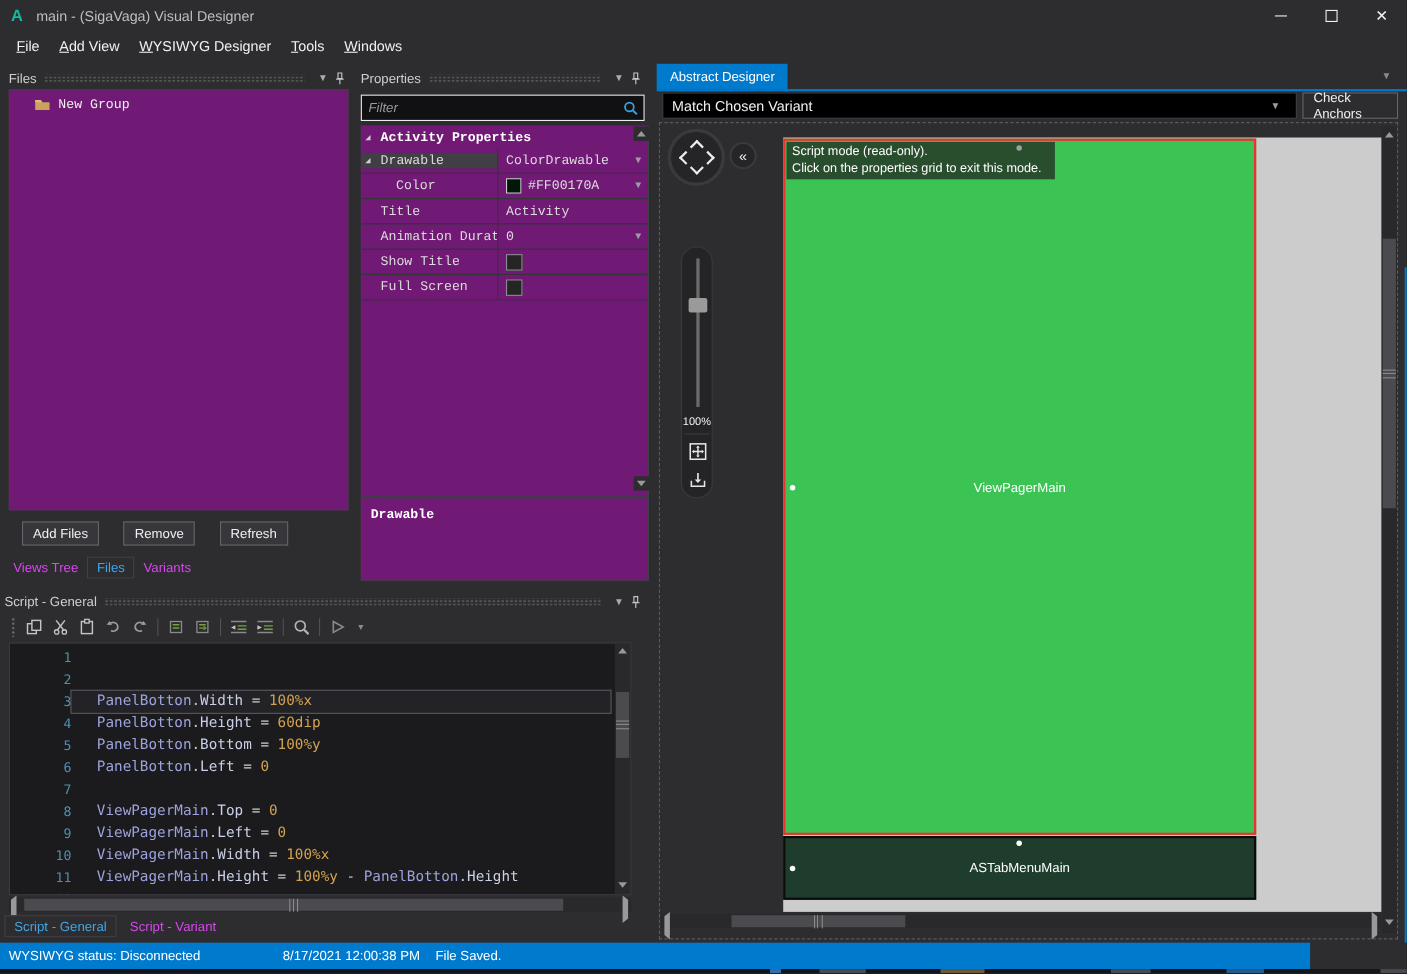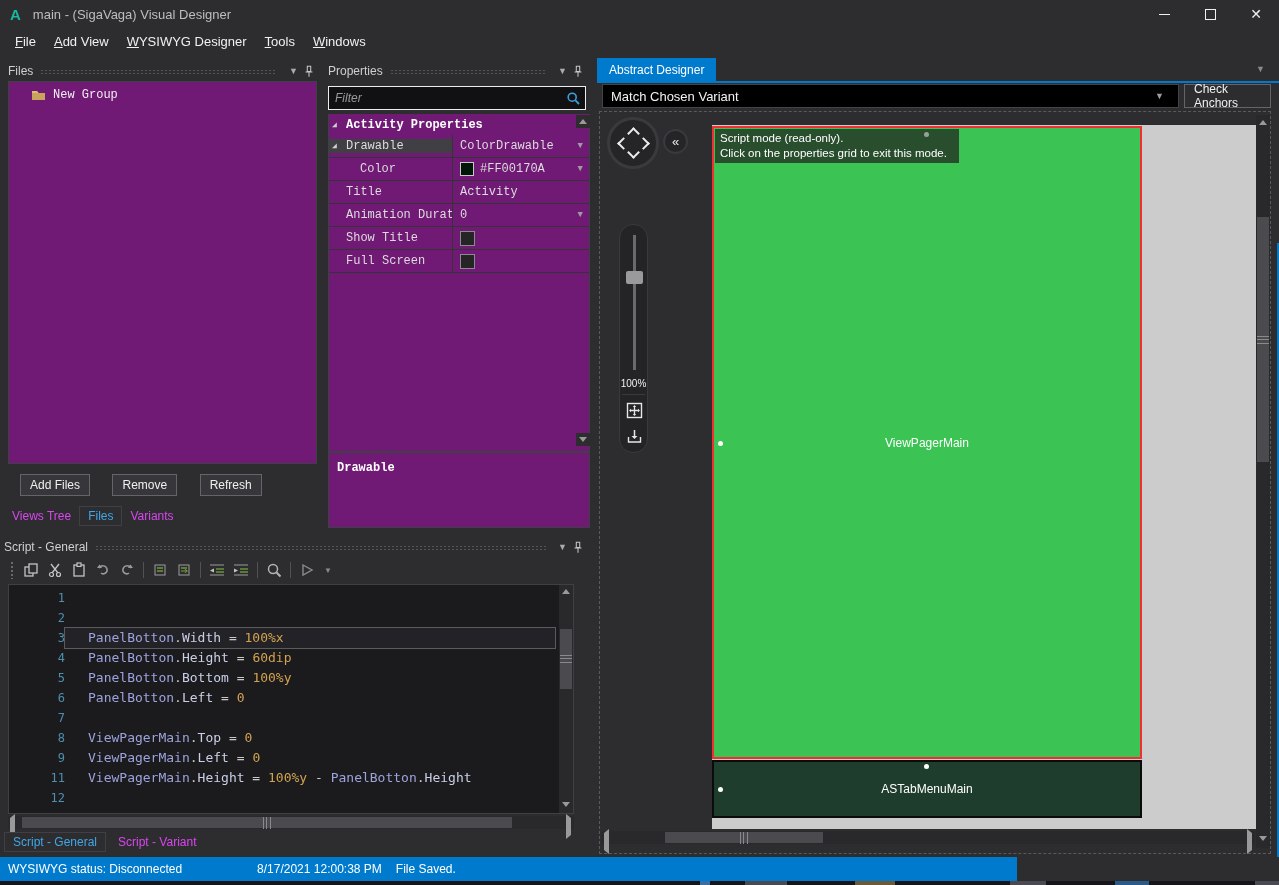--- a/index.html
+++ b/index.html
@@ -323,20 +323,21 @@
     <div style="padding-top:3px;">
         <div class="code-line"><span class="ln">1</span></div>
         <div class="code-line"><span class="ln">2</span><span class="lt"></span></div>
         <div class="code-line current"><span class="ln">3</span><span class="lt"><span class="tok-ident">PanelBotton</span><span class="tok-punct">.</span><span class="tok-member">Width</span><span class="tok-op"> = </span><span class="tok-num">100%x</span></span></div>
         <div class="code-line"><span class="ln">4</span><span class="lt"><span class="tok-ident">PanelBotton</span><span class="tok-punct">.</span><span class="tok-member">Height</span><span class="tok-op"> = </span><span class="tok-num">60dip</span></span></div>
         <div class="code-line"><span class="ln">5</span><span class="lt"><span class="tok-ident">PanelBotton</span><span class="tok-punct">.</span><span class="tok-member">Bottom</span><span class="tok-op"> = </span><span class="tok-num">100%y</span></span></div>
         <div class="code-line"><span class="ln">6</span><span class="lt"><span class="tok-ident">PanelBotton</span><span class="tok-punct">.</span><span class="tok-member">Left</span><span class="tok-op"> = </span><span class="tok-num">0</span></span></div>
         <div class="code-line"><span class="ln">7</span><span class="lt"></span></div>
         <div class="code-line"><span class="ln">8</span><span class="lt"><span class="tok-ident">ViewPagerMain</span><span class="tok-punct">.</span><span class="tok-member">Top</span><span class="tok-op"> = </span><span class="tok-num">0</span></span></div>
         <div class="code-line"><span class="ln">9</span><span class="lt"><span class="tok-ident">ViewPagerMain</span><span class="tok-punct">.</span><span class="tok-member">Left</span><span class="tok-op"> = </span><span class="tok-num">0</span></span></div>
+        <div class="code-line"><span class="ln">10</span><span class="lt"><span class="tok-ident">ViewPagerMain</span><span class="tok-punct">.</span><span class="tok-member">Width</span><span class="tok-op"> = </span><span class="tok-num">100%x</span></span></div>
         <div class="code-line"><span class="ln">11</span><span class="lt"><span class="tok-ident">ViewPagerMain</span><span class="tok-punct">.</span><span class="tok-member">Height</span><span class="tok-op"> = </span><span class="tok-num">100%y</span><span class="tok-op"> - </span><span class="tok-ident">PanelBotton</span><span class="tok-punct">.</span><span class="tok-member">Height</span></span></div>
         <div class="code-line"><span class="ln">12</span><span class="lt"></span></div>
       </div>
 
     <div class="abs sb-track" style="right:0;top:0;width:14px;height:228px;">
       <div class="vscroll-btn" style="left:0;top:0;background:transparent;">
           <span class="tri up"></span>
         </div>
       <div class="abs sb-thumb" style="left:1px;top:44px;width:12px;height:60px;display:flex;align-items:center;justify-content:center;">
           <span class="grip-h"></span>
@@ -434,21 +435,21 @@
       <div class="abs" style="left:3px;top:2px;"><span class="tri left"></span></div>
       <div class="abs sb-thumb" style="left:64px;top:1px;width:158px;height:11px;display:flex;align-items:center;justify-content:center;">
           <span class="grip-v"></span>
         </div>
       <div class="abs" style="right:3px;top:2px;"><span class="tri right"></span></div>
     </div>
   </div>
 
   <div class="abs" style="left:1277px;top:243px;width:2px;height:614px;background:#007ACC;"></div>
 
-  <div class="abs statusbar" style="left:0;top:857px;width:1017px;height:24px;">
+  <div class="abs statusbar" style="left:0;top:857px;width:1191px;height:24px;">
     <span style="margin-left:8px;">WYSIWYG status: Disconnected</span>
     <span style="margin-left:75px;">8/17/2021 12:00:38 PM</span>
     <span style="margin-left:14px;">File Saved.</span>
   </div>
 
   <div class="abs" style="left:0;top:881px;width:1279px;height:4px;background:#15151a;overflow:hidden;">
     <span class="abs" style="left:700px;top:0;width:10px;height:4px;background:#3a6ea5;"></span>
     <span class="abs" style="left:745px;top:0;width:42px;height:4px;background:#4a4a52;"></span>
     <span class="abs" style="left:855px;top:0;width:40px;height:4px;background:#6a5a3a;"></span>
     <span class="abs" style="left:1010px;top:0;width:36px;height:4px;background:#4a4a52;"></span>

